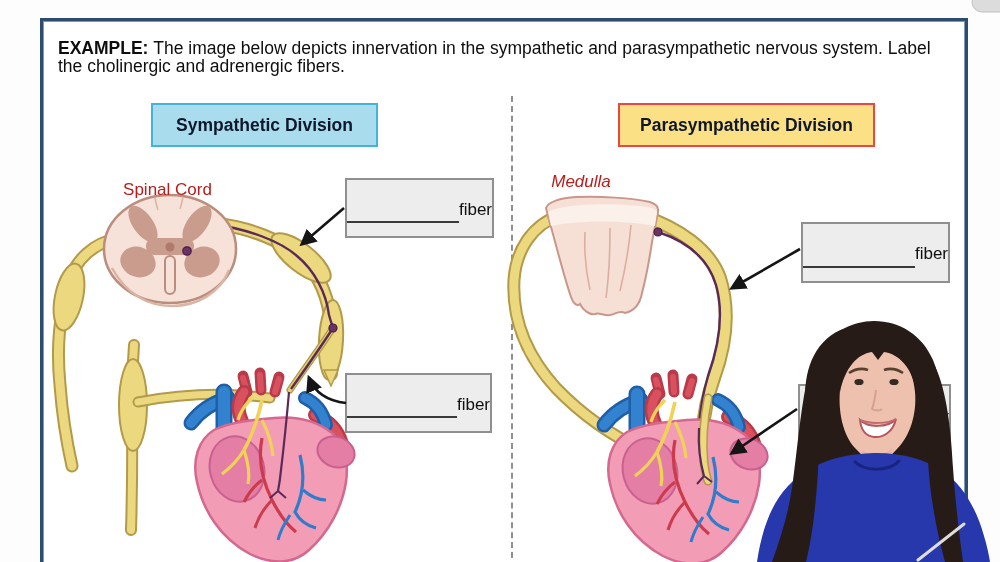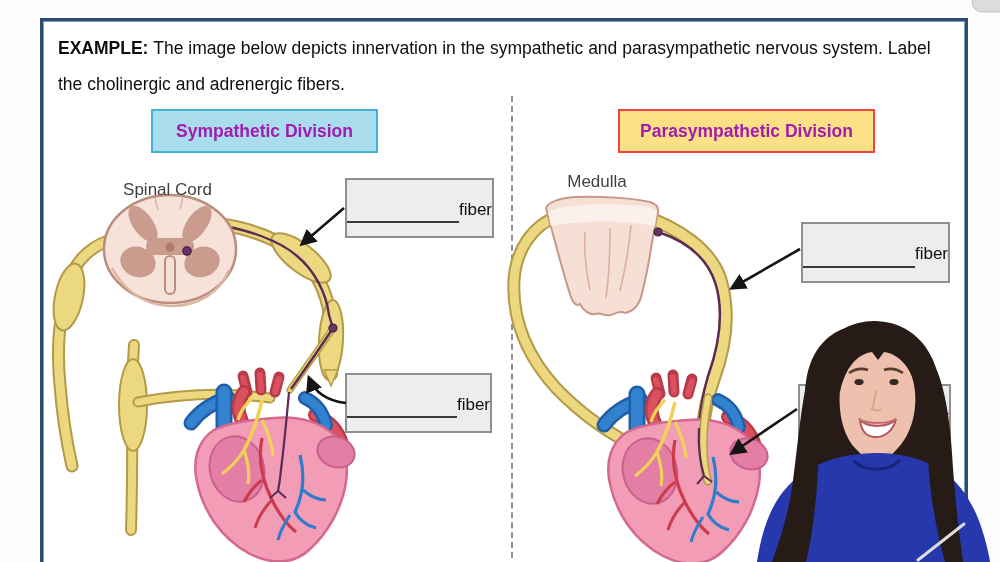--- a/index.html
+++ b/index.html
@@ -3,28 +3,28 @@
 <meta charset="utf-8">
 <style>
   html,body{margin:0;padding:0;width:1000px;height:562px;overflow:hidden;background:#fdfdfd;
     font-family:"Liberation Sans", sans-serif;}
   .stage{position:relative;width:1000px;height:562px;background:#fdfdfd;padding-left:38px;}
   .slide{position:absolute;left:40px;top:18px;width:922px;height:560px;background:#ffffff;
     border:3px solid #2e4d6e;box-shadow:inset 0 0 0 1px #7d9ab5;}
   .header-line{position:absolute;left:58px;color:#0e0e0e;font-size:17.5px;white-space:nowrap;z-index:2;}
   .header-line b{font-weight:bold;}
   .hl1{top:38px;}
-  .hl2{top:74px;}
+  .hl2{top:56px;}
   .division-header{position:absolute;top:103px;height:40px;display:flex;align-items:center;
-    justify-content:center;font-weight:bold;font-size:17.5px;color:#a21caf;z-index:2;margin-top:6px;}
+    justify-content:center;font-weight:bold;font-size:17.5px;color:#0f172a;z-index:2;}
   .division-header.sym{left:151px;width:223px;background:#a9ddee;border:2px solid #45b2d8;}
   .division-header.para{left:618px;width:253px;background:#fbe085;border:2px solid #ef4444;}
-  .organ-label{position:absolute;text-align:center;font-size:17px;color:#404040;z-index:2;line-height:24px;}
+  .organ-label{position:absolute;text-align:center;font-size:17px;color:#b91c1c;z-index:2;line-height:24px;}
   .organ-label.spinal{left:100px;top:178px;width:135px;}
-  .organ-label.medulla{left:532px;top:170px;width:130px;}
+  .organ-label.medulla{left:516px;top:170px;width:130px;font-style:italic;}
   .divider{position:absolute;left:511px;top:96px;height:462px;border-left:2px dashed #8f8f8f;z-index:1;}
   .anatomy{position:absolute;left:0;top:0;z-index:1;}
   .fiber-box{position:absolute;background:#ededed;border:2px solid #8f8f8f;display:flex;
     flex-direction:row;align-items:center;z-index:3;}
   .blank-line{width:118px;border-top:2px solid #3a3a3a;margin-top:28px;}
   .fiber-label{font-size:17px;color:#101010;margin-top:3px;}
   .fb1{left:345px;top:178px;width:145px;height:56px;}
   .fb2{left:345px;top:373px;width:143px;height:56px;}
   .fb3{left:801px;top:222px;width:145px;height:57px;}
   .fb4{left:798px;top:384px;width:149px;height:59px;}

